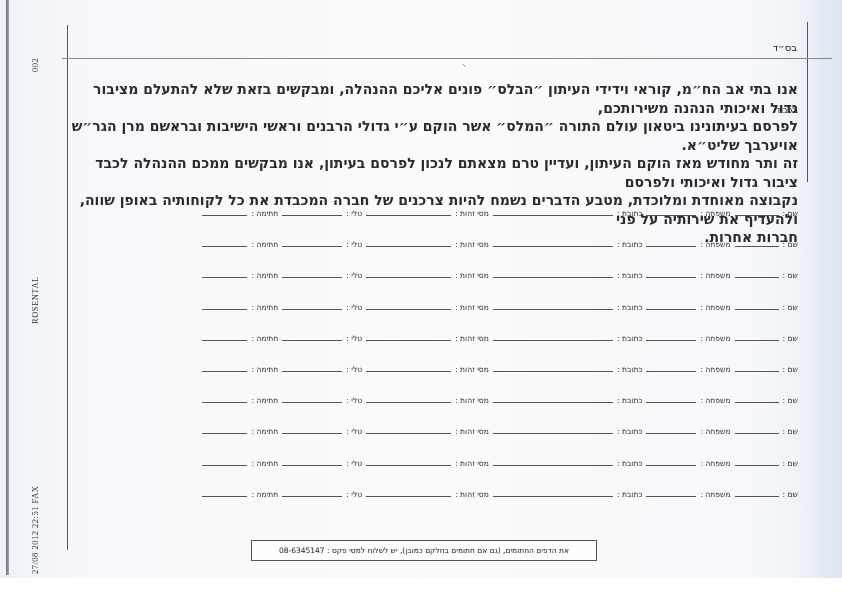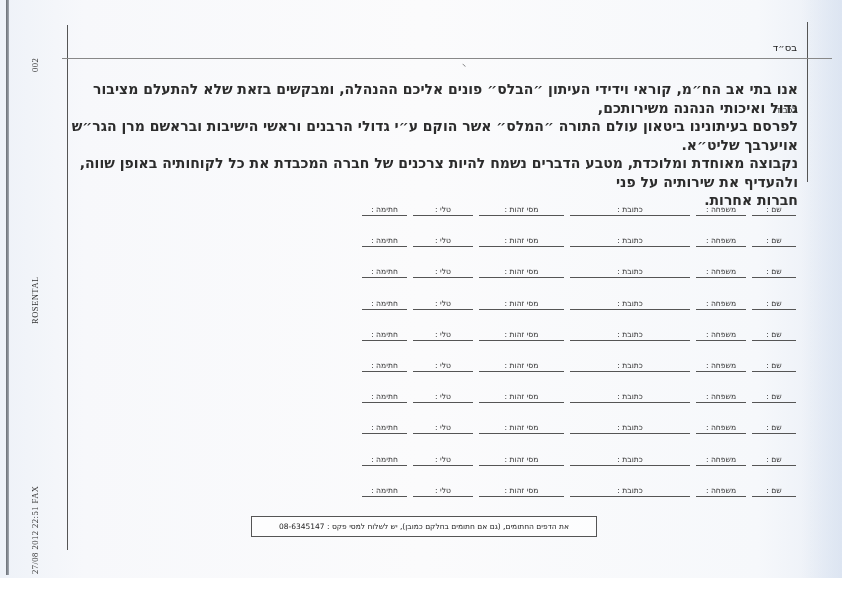--- a/index.html
+++ b/index.html
@@ -106,43 +106,42 @@
       display: flex;
       align-items: flex-end;
       height: 14px;
       margin-bottom: 17.2px;
       font-size: 7.6px;
       white-space: nowrap;
       color: #333;
     }
     .field {
       display: flex;
-      align-items: center;
-      flex-direction: column;
+      align-items: flex-end;
     }
     .field-label {
       padding-left: 2px;
     }
     .blank {
       display: inline-block;
       border-bottom: 1px solid #555;
       height: 1px;
       margin: 0 2px 2px 4px;
     }
     .w-name { width: 44px; }
     .w-family { width: 50px; }
     .w-address { width: 120px; }
     .w-id { width: 85px; }
     .w-phone { width: 60px; }
     .w-sign { width: 45px; }
 
     .footer-box {
       position: absolute;
       left: 251px;
-      top: 516px;
+      top: 540px;
       width: 344px;
       height: 19px;
       border: 1px solid #555;
       direction: rtl;
       font-size: 7.5px;
       line-height: 19px;
       text-align: center;
       color: #222;
       background: rgba(255,255,255,0.6);
     }
@@ -170,20 +169,21 @@
 <div class="fax-side fax-page">002</div>
 <div class="fax-side fax-name">ROSENTAL</div>
 <div class="fax-side fax-date">27/08 2012 22:51 FAX</div>
 
 <div class="doc bsd">בס״ד</div>
 <div class="doc lekavod">לכבוד</div>
 
 <div class="doc paragraph">
   <p>אנו בתי אב הח״מ, קוראי וידידי העיתון ״הבלס״ פונים אליכם ההנהלה, ומבקשים בזאת שלא להתעלם מציבור גדול ואיכותי הנהנה משירותכם,</p>
   <p>לפרסם בעיתונינו ביטאון עולם התורה ״המלס״ אשר הוקם ע״י גדולי הרבנים וראשי הישיבות ובראשם מרן הגר״ש אויערבך שליט״א.</p>
+  <p>זה ותר מחודש מאז הוקם העיתון, ועדיין טרם מצאתם לנכון לפרסם בעיתון, אנו מבקשים ממכם ההנהלה לכבד ציבור גדול ואיכותי ולפרסם</p>
   <p>נקבוצה מאוחדת ומלוכדת, מטבע הדברים נשמח להיות צרכנים של חברה המכבדת את כל לקוחותיה באופן שווה, ולהעדיף את שירותיה על פני</p>
   <p>חברות אחרות.</p>
 </div>
 
 <div class="rows" id="rows">
     <div class="row">
       <span class="field">
         <span class="field-label">שם :</span>
         <span class="blank w-name"></span>
       </span>

